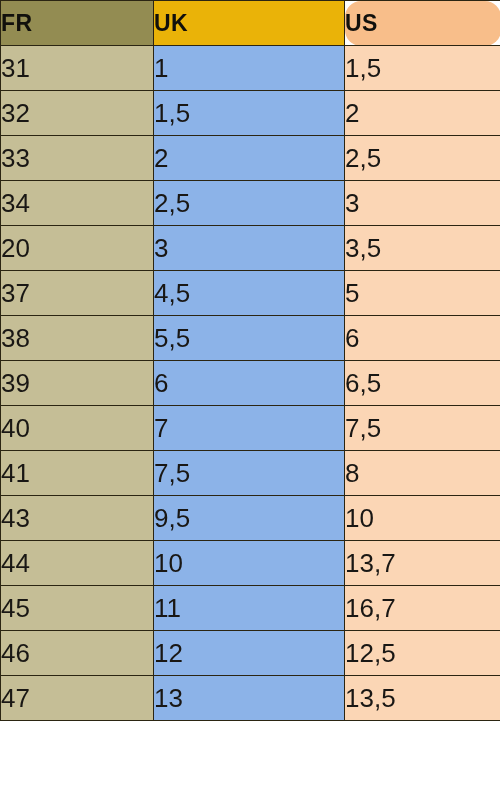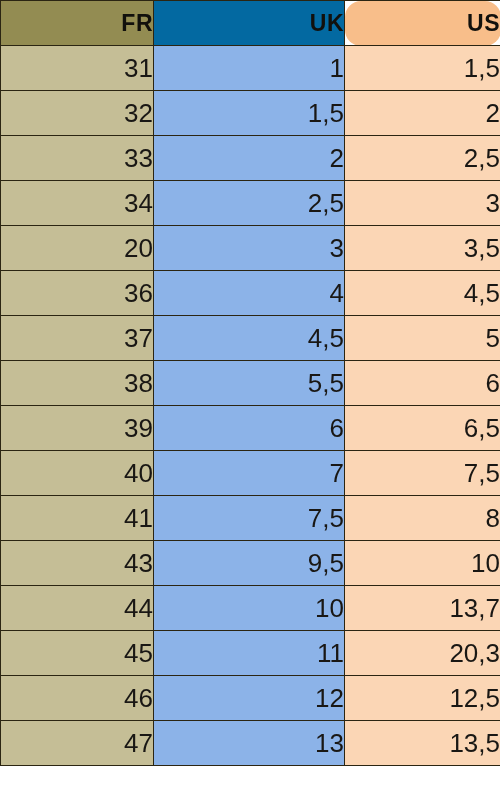--- a/index.html
+++ b/index.html
@@ -21,21 +21,21 @@
   }
 
   #size-table col.col-fr { width: 153px; }
   #size-table col.col-uk { width: 191px; }
   #size-table col.col-us { width: 156px; }
 
   #size-table th,
   #size-table td {
     height: 45px;
     padding: 0;
-    text-align: right;
+    text-align: left;
     vertical-align: middle;
     border: 1px solid #2b2512;
     box-sizing: border-box;
     white-space: nowrap;
   }
 
   #size-table th {
     font-size: 23px;
     font-weight: bold;
     color: #11100c;
@@ -43,21 +43,21 @@
   }
 
   #size-table td {
     font-size: 26px;
     font-weight: normal;
     color: #191714;
   }
 
   
   th.h-fr { background: #938c52; }
-  th.h-uk { background: #0369a1; border-color: #1c2f52; }
+  th.h-uk { background: #eab308; border-color: #1c2f52; }
   th.h-us { background: #f8be8a; border-color: #5b3a1c; border-radius: 16px; }
 
   
   td.c-fr { background: #c5be96; border-color: #46401f; }
   td.c-uk { background: #8cb3e8; border-color: #1c2f52; }
   td.c-us { background: #fbd6b5; border-color: #5b3a1c; }
 </style>
 </head>
 <body>
 
@@ -94,25 +94,20 @@
         <td class="c-fr">34</td>
         <td class="c-uk">2,5</td>
         <td class="c-us">3</td>
       </tr>
       <tr>
         <td class="c-fr">20</td>
         <td class="c-uk">3</td>
         <td class="c-us">3,5</td>
       </tr>
       <tr>
-        <td class="c-fr">36</td>
-        <td class="c-uk">4</td>
-        <td class="c-us">4,5</td>
-      </tr>
-      <tr>
         <td class="c-fr">37</td>
         <td class="c-uk">4,5</td>
         <td class="c-us">5</td>
       </tr>
       <tr>
         <td class="c-fr">38</td>
         <td class="c-uk">5,5</td>
         <td class="c-us">6</td>
       </tr>
       <tr>
@@ -136,21 +131,21 @@
         <td class="c-us">10</td>
       </tr>
       <tr>
         <td class="c-fr">44</td>
         <td class="c-uk">10</td>
         <td class="c-us">13,7</td>
       </tr>
       <tr>
         <td class="c-fr">45</td>
         <td class="c-uk">11</td>
-        <td class="c-us">20,3</td>
+        <td class="c-us">16,7</td>
       </tr>
       <tr>
         <td class="c-fr">46</td>
         <td class="c-uk">12</td>
         <td class="c-us">12,5</td>
       </tr>
       <tr>
         <td class="c-fr">47</td>
         <td class="c-uk">13</td>
         <td class="c-us">13,5</td>

